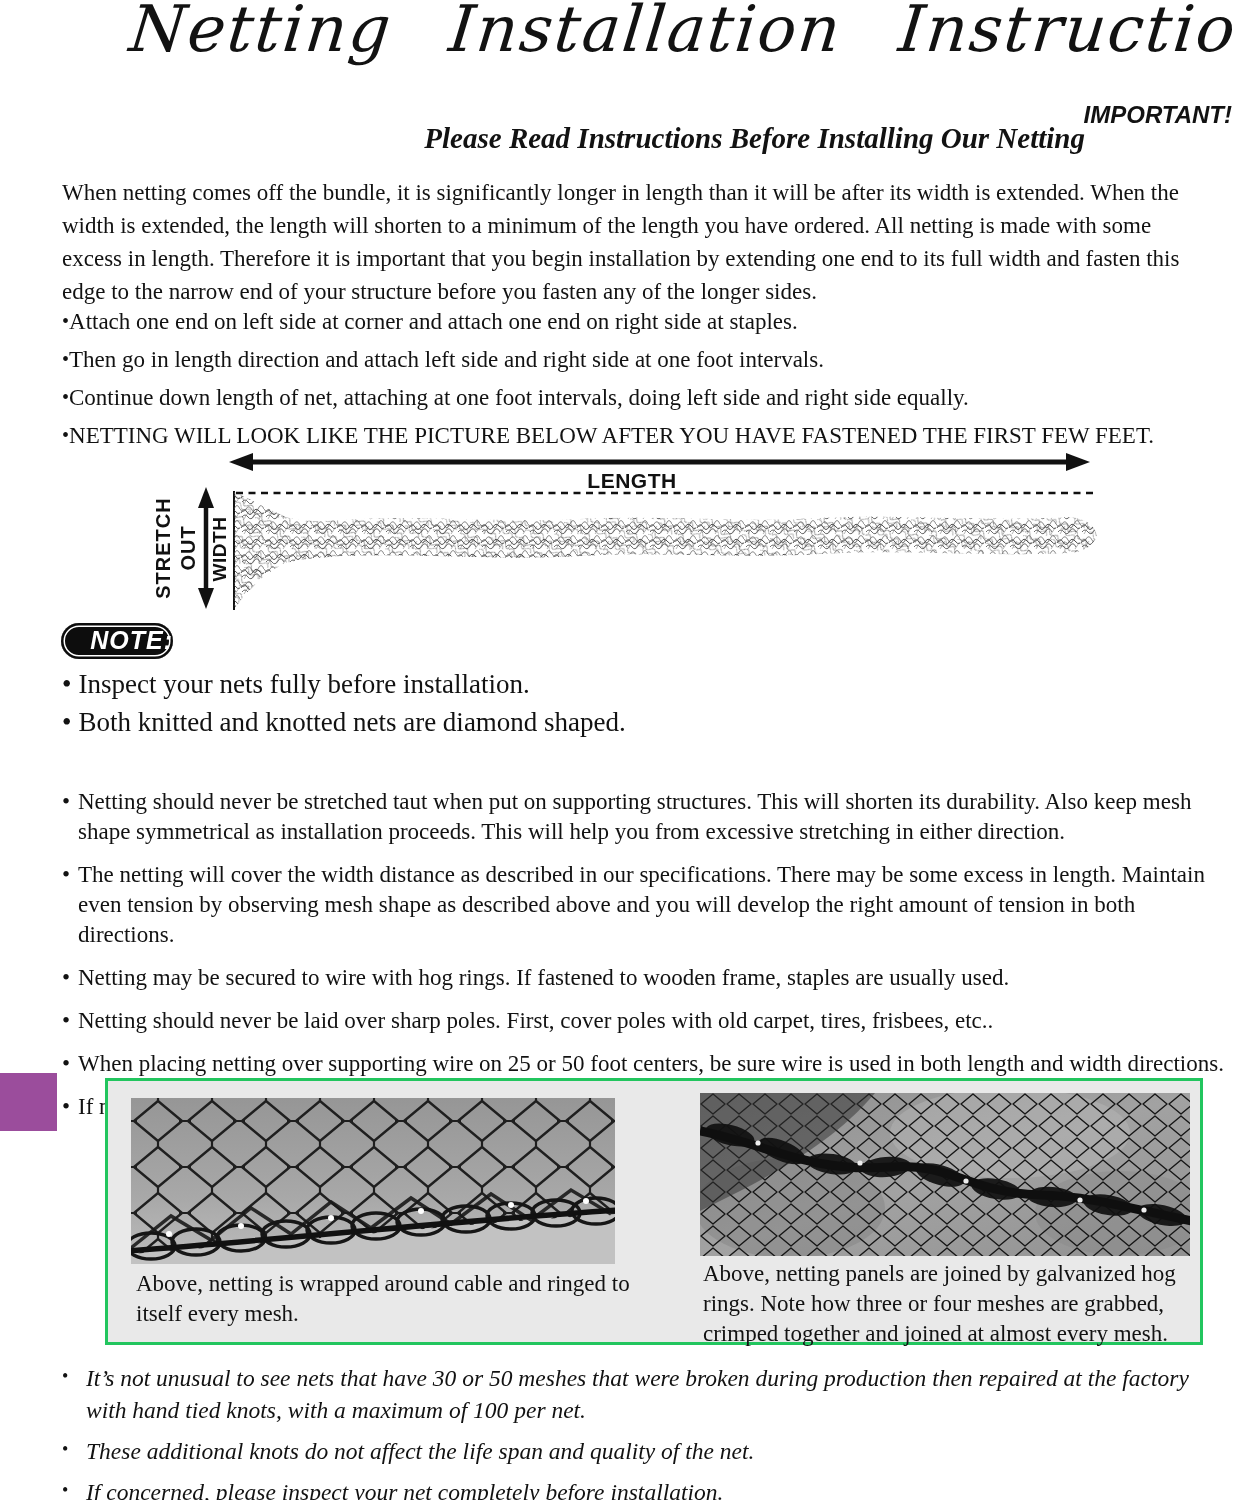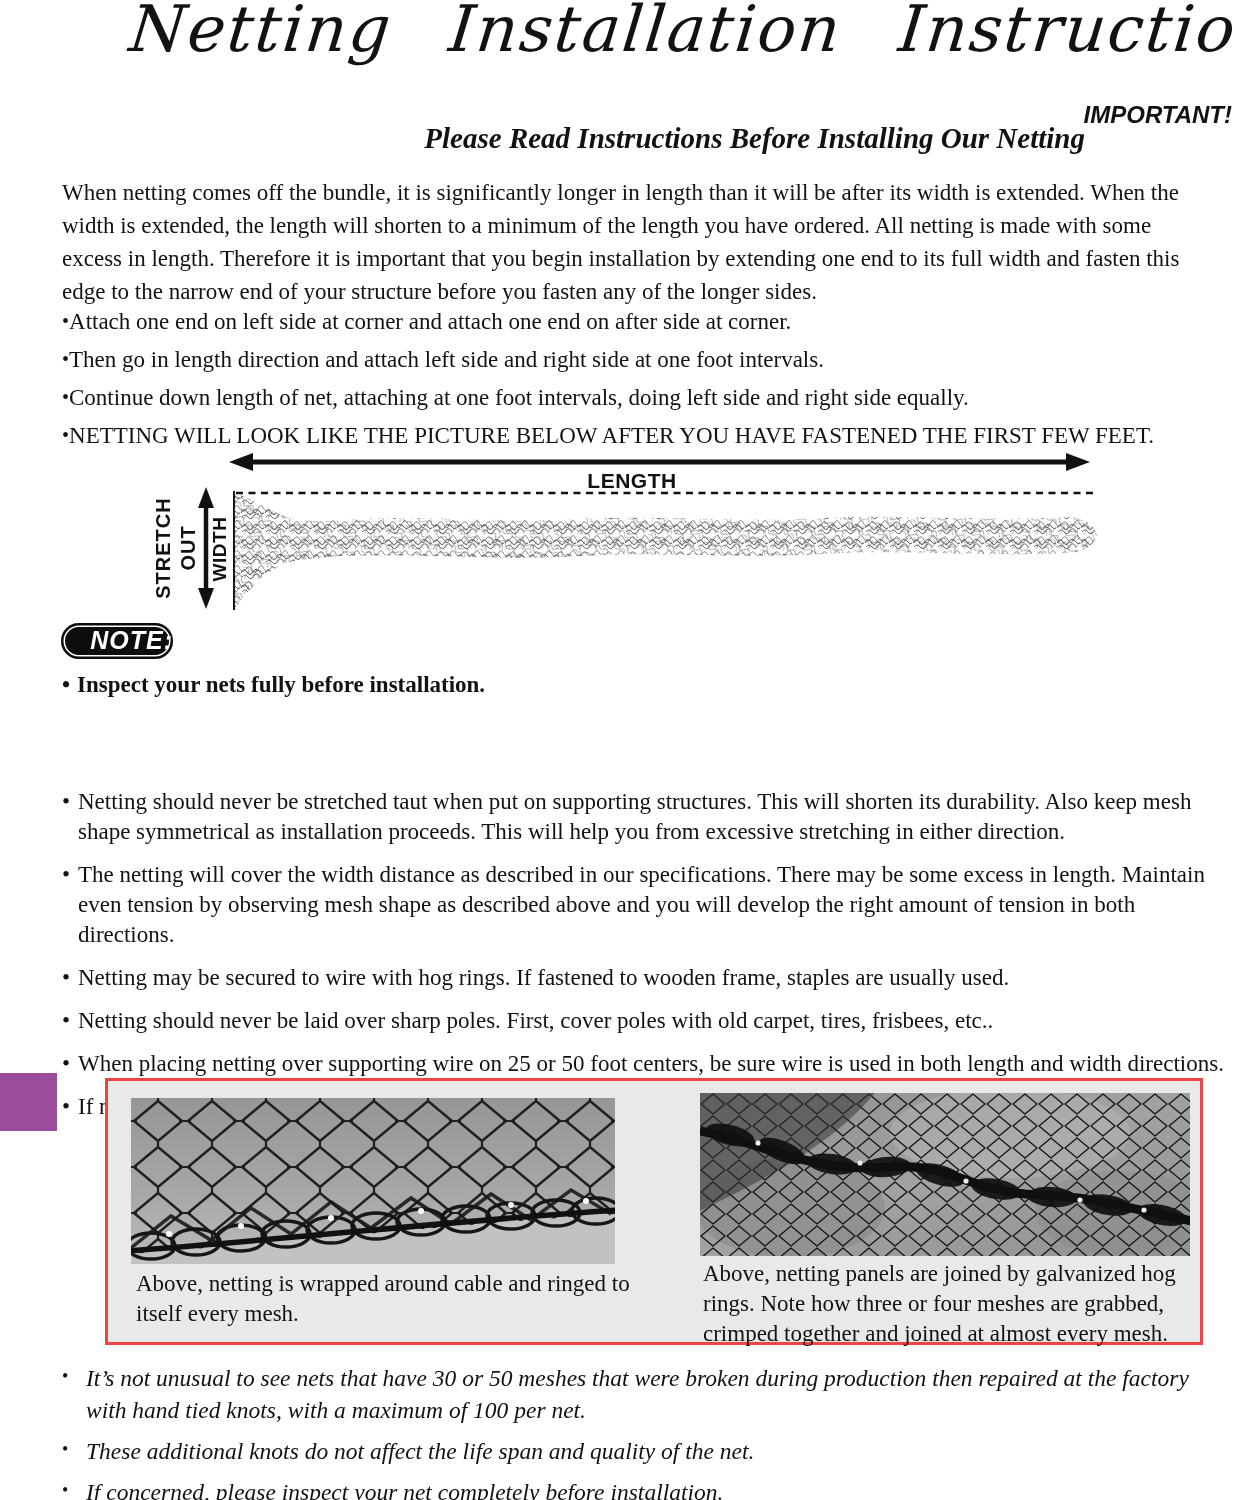--- a/index.html
+++ b/index.html
@@ -25,32 +25,32 @@
 
   .diagram{position:absolute;top:445px;left:0;}
 
   .note-badge{position:absolute;top:623px;left:61px;width:112px;height:36px;
          background:#0d0d0d;border-radius:19px;color:#fff;text-align:right;
          font-family:"Liberation Sans", sans-serif;font-weight:700;font-style:italic;
          font-size:25px;line-height:35px;letter-spacing:1px;
          box-shadow:inset 0 0 0 2.5px #0d0d0d, inset 0 0 0 4px #ffffff;}
 
   .bold-notes{position:absolute;top:673px;left:62px;width:1160px;}
-  .bold-note{font-weight:700;font-size:23px;line-height:23px;margin-bottom:15px;}
+  .bold-note{font-weight:400;font-size:27px;line-height:23px;margin-bottom:15px;}
   .bold-note .nb{margin-right:7px;}
 
   .notes{position:absolute;top:787px;left:62px;width:1168px;}
   .note-item{position:relative;font-size:23px;line-height:30px;margin-bottom:13px;
          padding-left:16px;}
   .note-item .nb{position:absolute;left:0;top:0;}
 
   .purple-tab{position:absolute;left:0;top:1073px;width:57px;height:58px;background:#9b4d9c;}
 
   .photo-box{position:absolute;left:105px;top:1078px;width:1092px;height:261px;
-         background:#e9e9e9;border:3px solid #ef4444;}
+         background:#e9e9e9;border:3px solid #22c55e;}
   .photo{position:absolute;display:block;}
   .photo.left{left:23px;top:17px;}
   .photo.right{left:592px;top:12px;}
   .cap{position:absolute;font-size:23px;line-height:30px;}
   .cap.left{left:28px;top:188px;width:495px;}
   .cap.right{left:595px;top:178px;width:490px;}
 
   .footer-notes{position:absolute;top:1362px;left:62px;width:1135px;}
   .footer-item{position:relative;font-style:italic;font-size:23.5px;line-height:32px;
          margin-bottom:9px;padding-left:24px;}
@@ -63,21 +63,21 @@
 
 <div class="page">
 
   <h1 class="title">Netting  Installation  Instructions</h1>
   <div class="important">IMPORTANT!</div>
   <div class="subtitle">Please Read Instructions Before Installing Our Netting</div>
 
   <p class="intro">When netting comes off the bundle, it is significantly longer in length than it will be after its width is extended. When the width is extended, the length will shorten to a minimum of the length you have ordered. All netting is made with some excess in length. Therefore it is important that you begin installation by extending one end to its full width and fasten this edge to the narrow end of your structure before you fasten any of the longer sides.</p>
 
   <div class="steps">
-    <div class="step"><span class="sb">•</span><span>Attach one end on left side at corner and attach one end on after side at corner.</span></div>
+    <div class="step"><span class="sb">•</span><span>Attach one end on left side at corner and attach one end on right side at staples.</span></div>
     <div class="step"><span class="sb">•</span><span>Then go in length direction and attach left side and right side at one foot intervals.</span></div>
     <div class="step"><span class="sb">•</span><span>Continue down length of net, attaching at one foot intervals, doing left side and right side equally.</span></div>
     <div class="step"><span class="sb">•</span><span>NETTING WILL LOOK LIKE THE PICTURE BELOW AFTER YOU HAVE FASTENED THE FIRST FEW FEET.</span></div>
   </div>
 
   <svg class="diagram" width="1238" height="178" viewBox="0 0 1238 178">
     <defs>
       <pattern id="scrib" width="24" height="15" patternUnits="userSpaceOnUse">
         <path d="M1,8 Q4,2 7,7 T13,7 T19,6 T24,8" fill="none" stroke="#3a3a3a" stroke-width="0.9"></path>
         <path d="M0,4 Q3,9 6,4 T12,5 T18,4 T24,4" fill="none" stroke="#555" stroke-width="0.7"></path>
@@ -121,20 +121,21 @@
                Q1092,74 1097,90 Q1092,106 1070,108
                C980,112 900,104 820,109 C740,114 660,106 580,111 C500,116 420,108 340,111
                C315,113 300,114 286,118 C266,127 252,140 234,164 Z" fill="url(#scrib2)" opacity="0.75"></path>
     </g>
   </svg>
 
   <div class="note-badge">NOTE:</div>
 
   <div class="bold-notes">
     <div class="bold-note"><span class="nb">•</span><span>Inspect your nets fully before installation.</span></div>
+    <div class="bold-note"><span class="nb">•</span><span>Both knitted and knotted nets are diamond shaped.</span></div>
   </div>
 
   <div class="notes">
     <div class="note-item"><span class="nb">•</span><span>Netting should never be stretched taut when put on supporting structures. This will shorten its durability. Also keep mesh shape symmetrical as installation proceeds. This will help you from excessive stretching in either direction.</span></div>
     <div class="note-item"><span class="nb">•</span><span>The netting will cover the width distance as described in our specifications. There may be some excess in length. Maintain even tension by observing mesh shape as described above and you will develop the right amount of tension in both directions.</span></div>
     <div class="note-item"><span class="nb">•</span><span>Netting may be secured to wire with hog rings. If fastened to wooden frame, staples are usually used.</span></div>
     <div class="note-item"><span class="nb">•</span><span>Netting should never be laid over sharp poles. First, cover poles with old carpet, tires, frisbees, etc..</span></div>
     <div class="note-item"><span class="nb">•</span><span>When placing netting over supporting wire on 25 or 50 foot centers, be sure wire is used in both length and width directions.</span></div>
     <div class="note-item"><span class="nb">•</span><span>If netting is stored, be sure mice and other rodents can’t get to it.</span></div>
   </div>

